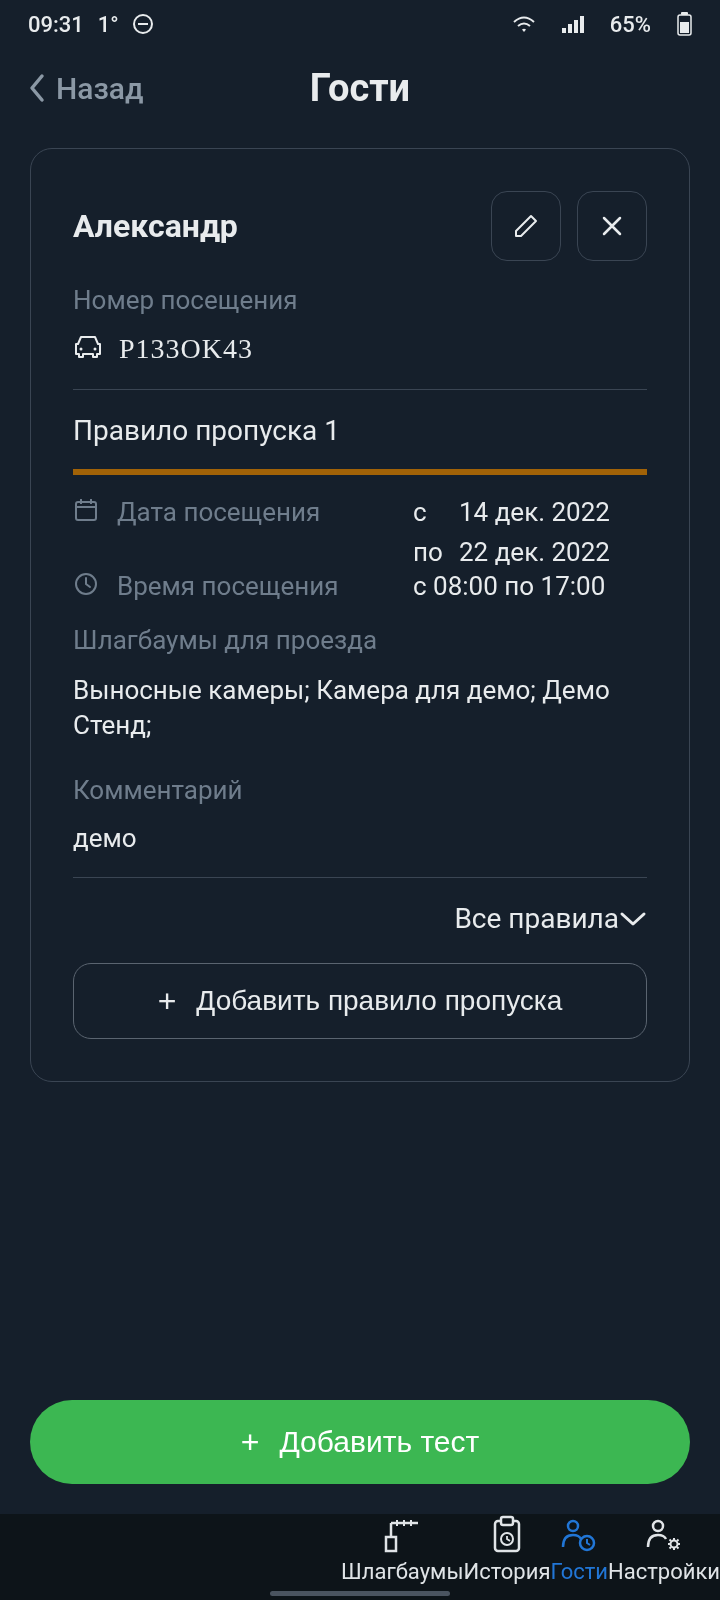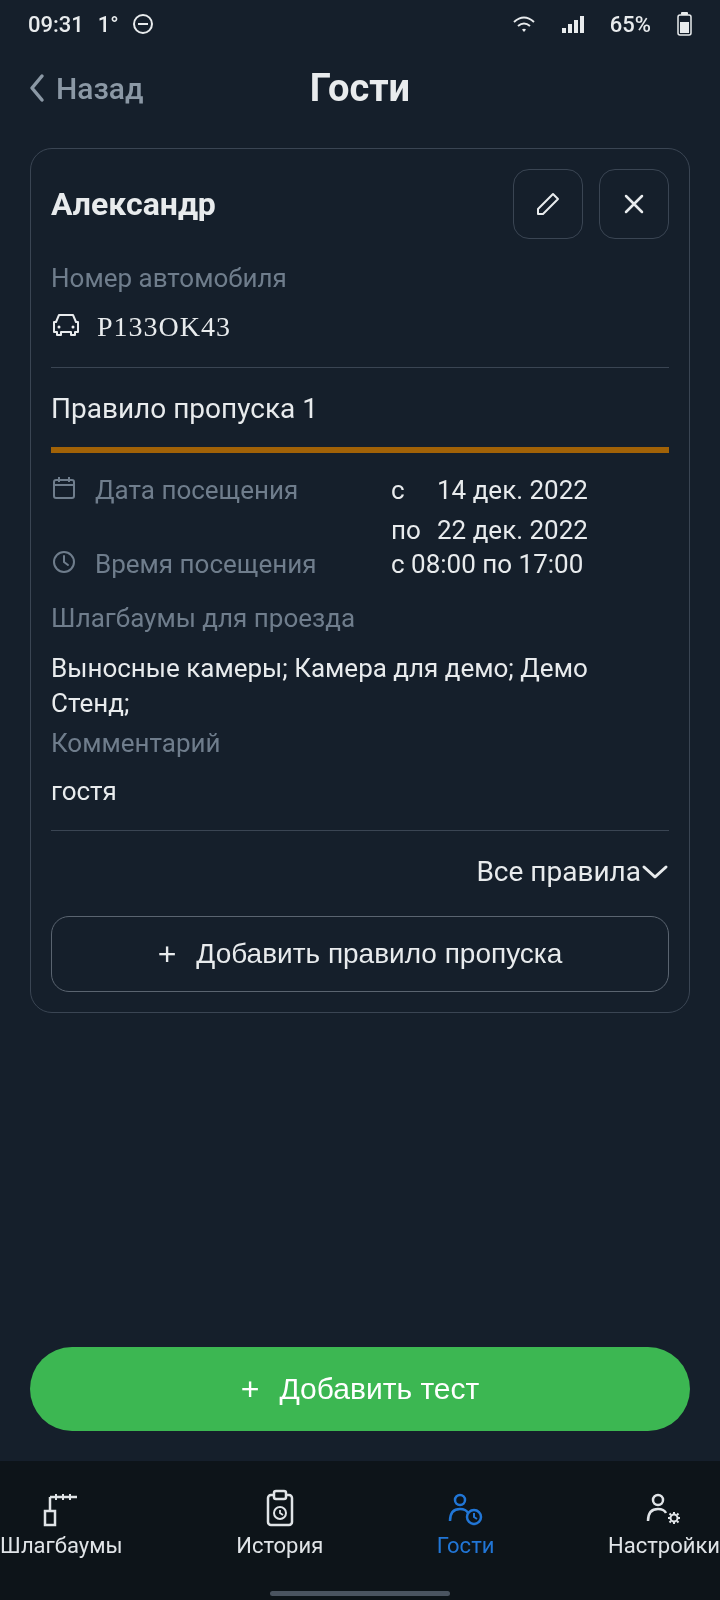--- a/index.html
+++ b/index.html
@@ -81,21 +81,21 @@
     }
     .content {
       flex: 1;
       padding: 20px 30px;
       display: flex;
       flex-direction: column;
     }
     .card {
       border: 1.5px solid #3a4553;
       border-radius: 22px;
-      padding: 20px;
+      padding: 42px;
       display: flex;
       flex-direction: column;
     }
     .card-header {
       display: flex;
       align-items: center;
       justify-content: space-between;
       margin-bottom: 24px;
     }
     .guest-name {
@@ -167,21 +167,21 @@
     .info-value-line {
       display: flex;
       gap: 10px;
       font-size: 26px;
     }
     .info-value-prefix {
       min-width: 36px;
     }
     .barriers-text {
       font-size: 26px;
-      margin-bottom: 7px;
+      margin-bottom: 32px;
       line-height: 1.35;
     }
     .comment-text {
       font-size: 26px;
       padding-bottom: 24px;
       border-bottom: 1px solid #3a4553;
       margin-bottom: 24px;
     }
     .all-rules-row {
       display: flex;
@@ -221,25 +221,25 @@
       font-size: 30px;
       color: #fff;
       cursor: pointer;
       margin: 0 30px 30px 30px;
       width: calc(100% - 60px);
     }
     .spacer {
       flex: 1;
     }
     .bottom-nav {
-      height: 139px;
+      height: 86px;
       background: #0d1419;
       display: flex;
       align-items: center;
-      justify-content: space-between;
+      justify-content: flex-end;
       padding-top: 8px;
       padding-bottom: 24px;
     }
     .nav-item {
       display: flex;
       flex-direction: column;
       align-items: center;
       gap: 3px;
       cursor: pointer;
       color: #e0e4e7;
@@ -322,21 +322,21 @@
           </svg>
         </button>
         <button class="icon-button">
           <svg width="24" height="24" viewBox="0 0 24 24">
             <path d="M4 4 L20 20 M20 4 L4 20" stroke="#e8ebed" stroke-width="2.5" stroke-linecap="round"></path>
           </svg>
         </button>
       </div>
     </div>
 
-    <div class="section-label">Номер автомобиля</div>
+    <div class="section-label">Номер посещения</div>
     <div class="plate-row">
       <span>
         <svg width="30" height="26" viewBox="0 0 30 26">
           <path d="M5 10 L8 3 L22 3 L25 10 L27 10 L27 20 L24 20 L24 23 L20 23 L20 20 L10 20 L10 23 L6 23 L6 20 L3 20 L3 10 Z" stroke="#e8ebed" stroke-width="2" fill="none" stroke-linejoin="round"></path>
           <circle cx="8" cy="15" r="1.5" fill="#e8ebed"></circle>
           <circle cx="22" cy="15" r="1.5" fill="#e8ebed"></circle>
         </svg>
       </span>
       <span class="plate-value">P133OK43</span>
     </div>
@@ -381,21 +381,21 @@
         <div class="info-value-line">
           <span>с 08:00 по 17:00</span>
         </div>
       </div>
     </div>
 
     <div class="section-label">Шлагбаумы для проезда</div>
     <div class="barriers-text">Выносные камеры; Камера для демо; Демо Стенд;</div>
 
     <div class="section-label">Комментарий</div>
-    <div class="comment-text">гостя</div>
+    <div class="comment-text">демо</div>
 
     <div class="all-rules-row">
       <span>Все правила</span>
       <svg width="28" height="16" viewBox="0 0 28 16">
         <path d="M3 3 L14 13 L25 3" stroke="#e8ebed" stroke-width="3" fill="none" stroke-linecap="round" stroke-linejoin="round"></path>
       </svg>
     </div>
 
     <button class="add-rule-button">
       <span class="plus-sign">+</span>

